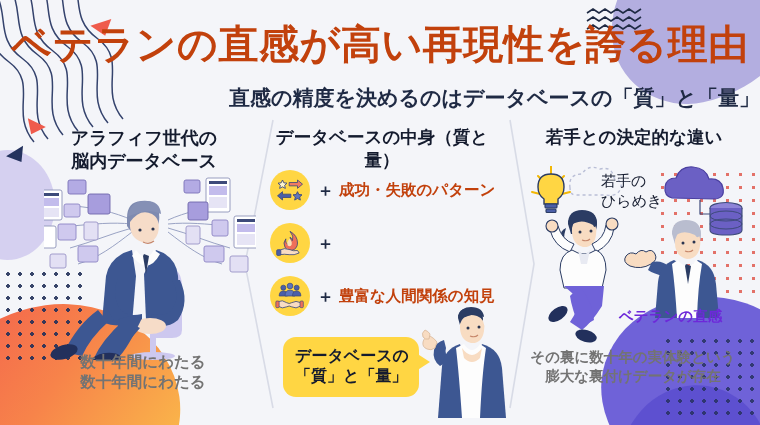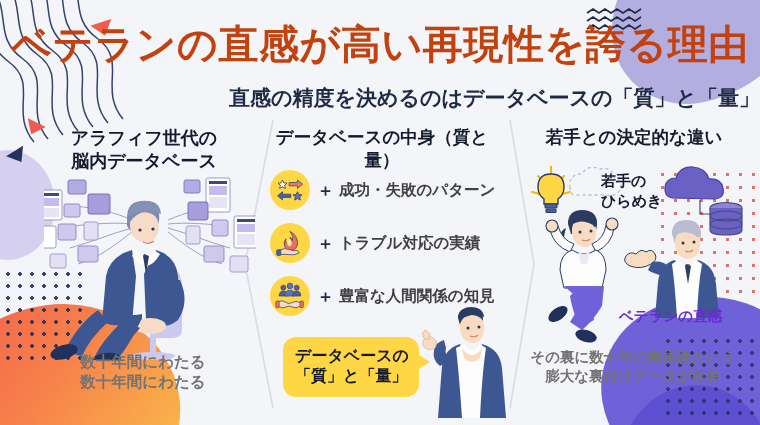--- a/index.html
+++ b/index.html
@@ -88,41 +88,41 @@
   #head-right{top:126px;left:520px;width:228px;font-size:17.5px;}
 
   
   .feature-list{position:absolute;top:170px;left:270px;width:240px;}
   .feature{display:flex;align-items:center;margin-bottom:13px;}
   .fic{
     width:40px;height:40px;border-radius:50%;background:#ffd643;
     flex:0 0 40px;position:relative;display:flex;align-items:center;justify-content:center;
   }
   .plus{font-size:17px;color:#1f2a44;font-weight:700;margin:0 5px 0 7px;}
-  .ftext{font-size:15.5px;font-weight:700;color:#404040;white-space:nowrap;}
+  .ftext{font-size:15.5px;font-weight:700;color:#c2410c;white-space:nowrap;}
 
   
   .bubble{
     position:absolute;left:283px;top:331px;width:136px;
     background:#ffd643;border-radius:13px;padding:9px 10px 10px 12px;
     box-sizing:border-box;
     margin-top:6px;
   }
   .bubble-txt{font-size:16px;font-weight:700;color:#141b2e;line-height:1.28;}
   .bubble-tail{
     position:absolute;right:-11px;top:16px;width:0;height:0;
     border-top:9px solid transparent;border-bottom:9px solid transparent;
     border-left:14px solid #ffd643;
   }
 
   
   .caption{position:absolute;text-align:center;font-weight:700;color:#737373;line-height:1.3;}
   #cap-left{top:352px;left:28px;width:230px;font-size:15.5px;}
   #cap-right{top:348px;left:512px;width:242px;font-size:14.5px;}
-  #lbl-young{position:absolute;top:172px;left:601px;font-size:15px;font-weight:700;color:#141b2e;line-height:1.3;}
+  #lbl-young{position:absolute;top:172px;left:601px;font-size:15px;font-weight:400;color:#141b2e;line-height:1.3;}
   #lbl-vet{position:absolute;top:307px;left:619px;font-size:14.5px;font-weight:700;color:#6d28d9;white-space:nowrap;}
 
   .art{position:absolute;}
 </style>
 </head>
 <body>
 
 <div id="stage">
 
   <div class="bg blob-purple-tr"></div>
@@ -279,21 +279,20 @@
     <div class="feature">
       <span class="fic">
         <svg viewBox="0 0 36 36" width="30" height="30">
           <path d="M18,4 q5,6 3,11 q-1,-3 -3,-4 q3,7 -2,9 q-4,-2 -3,-7 q-4,5 -1,10 q3,5 8,4 q7,-2 7,-9 q0,-9 -9,-14 z" fill="#ef6f59" stroke="#3d4a7a" stroke-width="1"></path>
           <path d="M18,13 q3,4 2,7 q-1,2 -3,2 q-3,-1 -2,-5 q1,-3 3,-4 z" fill="#fbe0b6"></path>
           <path d="M4,27 q8,-4 14,-1 q4,2 9,1 l2,3 q-6,3 -12,2 q-6,-1 -11,0 z" fill="#f8dcc2" stroke="#3d4a7a" stroke-width="1"></path>
           <rect x="2" y="26" width="5" height="7" rx="1.4" fill="#4b5fa8" stroke="#3d4a7a" stroke-width=".9"></rect>
         </svg>
       </span>
       <span class="plus">＋</span>
-      <span class="ftext">トラブル対応の実績</span>
     </div>
 
     <div class="feature">
       <span class="fic">
         <svg viewBox="0 0 36 36" width="30" height="30">
           <circle cx="10" cy="8" r="3" fill="#4b5fa8" stroke="#3d4a7a" stroke-width=".9"></circle>
           <circle cx="18" cy="6" r="3.4" fill="#5d74bd" stroke="#3d4a7a" stroke-width=".9"></circle>
           <circle cx="26" cy="8" r="3" fill="#4b5fa8" stroke="#3d4a7a" stroke-width=".9"></circle>
           <path d="M5,18 q0,-6 5,-6 q5,0 5,6 z" fill="#4b5fa8" stroke="#3d4a7a" stroke-width=".9"></path>
           <path d="M12,18 q0,-7 6,-7 q6,0 6,7 z" fill="#5d74bd" stroke="#3d4a7a" stroke-width=".9"></path>

